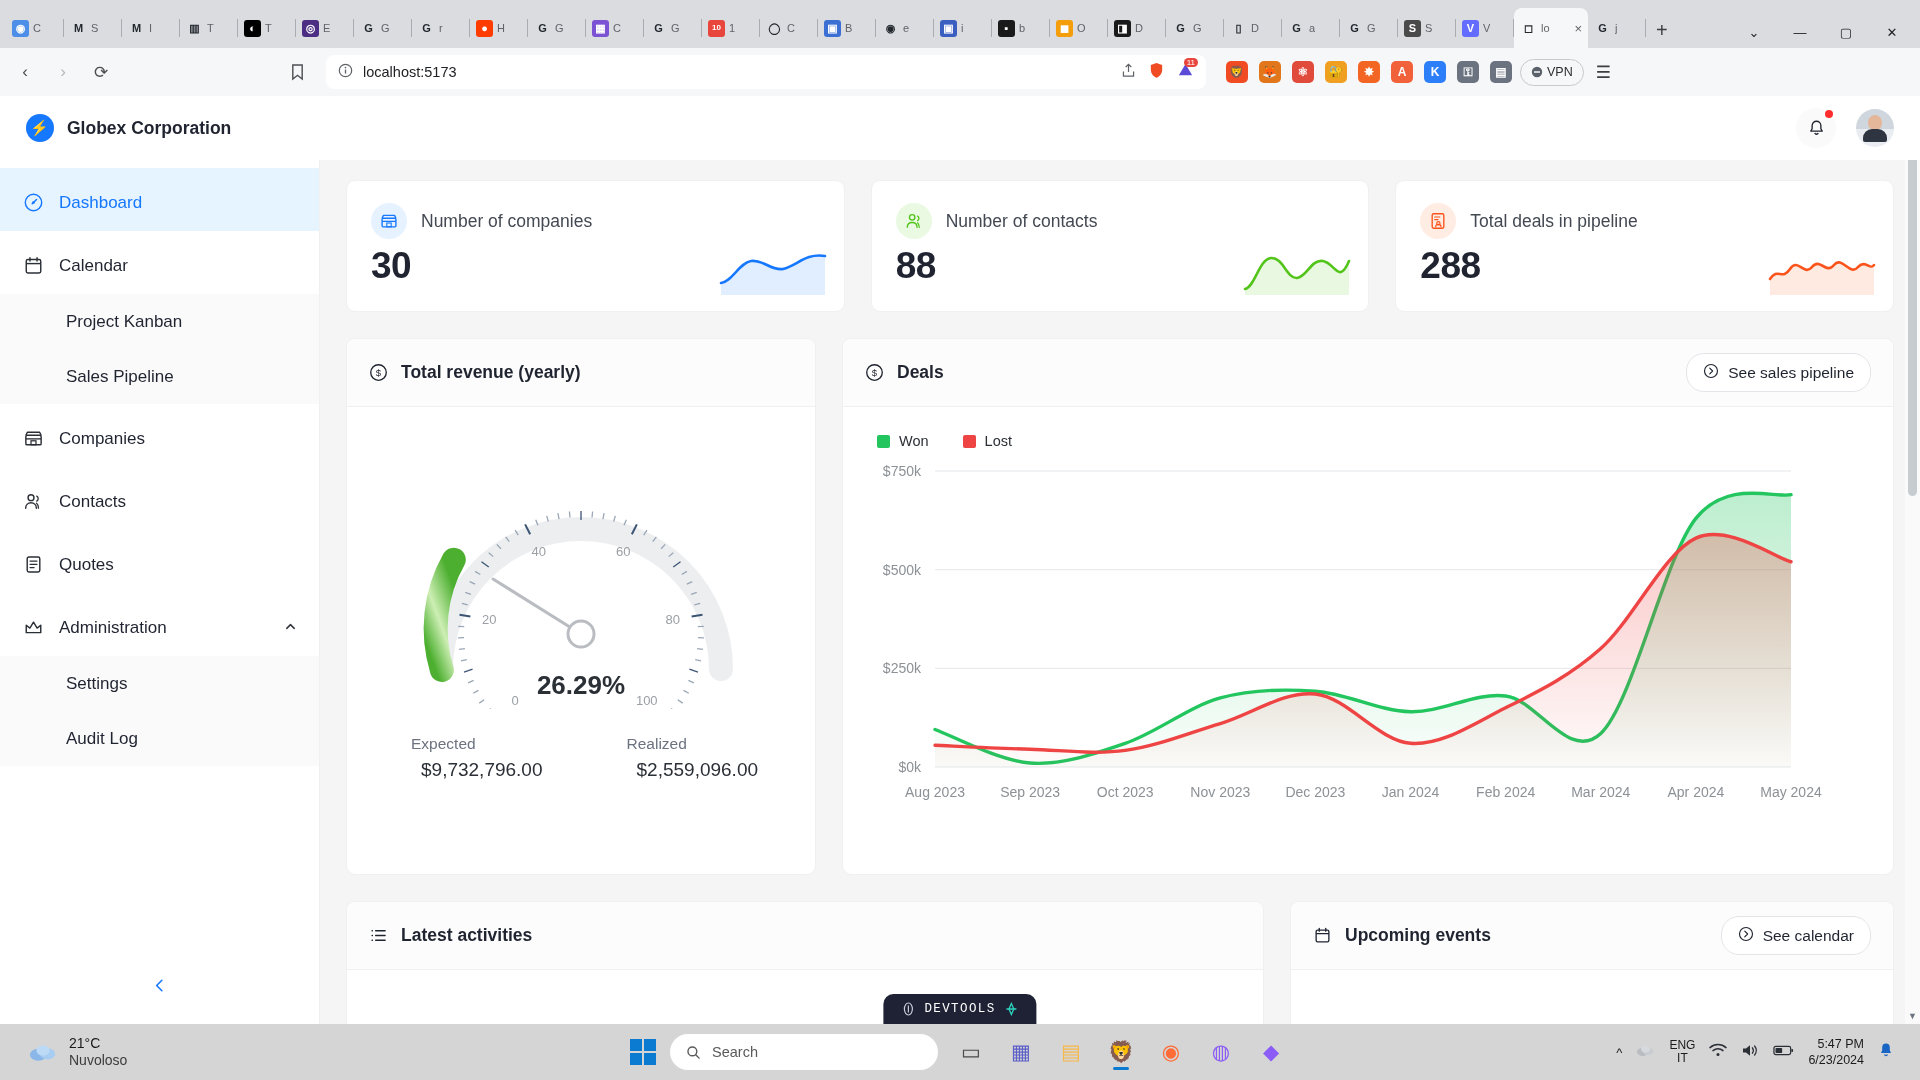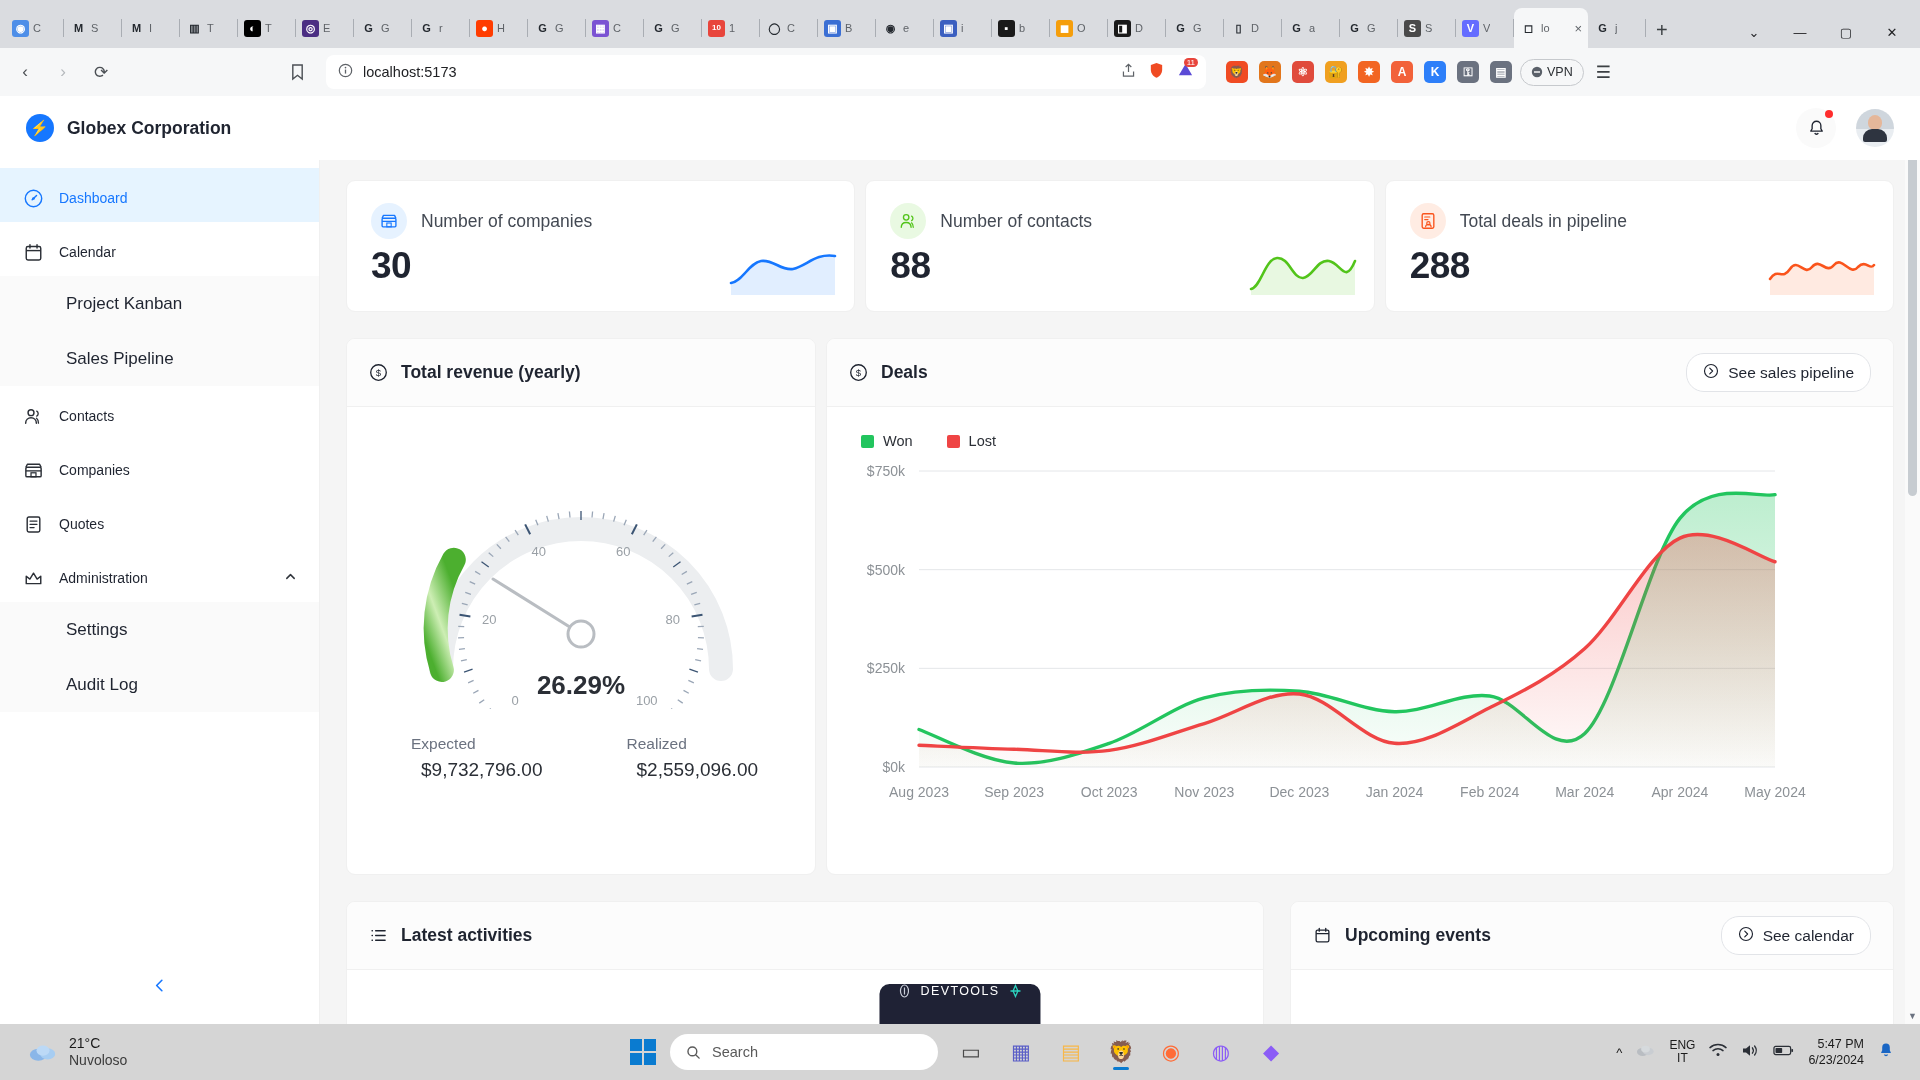--- a/index.html
+++ b/index.html
@@ -79,35 +79,35 @@
     border-radius:50% 50% 45% 45%; background:#e5b79a; }
   .avatar::after { content:""; position:absolute; left:7px; top:20px; width:24px; height:13px;
     border-radius: 9px 9px 2px 2px; background:#2e3440; }
 
   .body-area { flex: 1 1 auto; display: flex; overflow: hidden; }
 
   
   .sidebar { width: 320px; flex: 0 0 320px; background: #fff; display: flex;
     flex-direction: column; border-right: 1px solid #f0f0f0; position: relative; overflow: hidden; }
   .menu { padding-top: 8px; }
-  .mi { height: 54px; display: flex; align-items: center; gap: 15px; padding: 6px 0 0 22px;
-    font-size: 14px; color: #1f2430; position: relative; }
+  .mi { height: 63px; display: flex; align-items: center; gap: 15px; padding: 6px 0 0 22px;
+    font-size: 17px; color: #1f2430; position: relative; }
   .mi .ic { width: 22px; display: flex; justify-content: center; color: #2b2f36; }
   .mi.active { background: #e6f4ff; color: #1677ff; }
   .mi.active .ic { color: #1677ff; }
   .submenu { background: #fafafa; }
   .sub { height: 55px; display: flex; align-items: center; padding-left: 66px;
     font-size: 17px; color: #1f2430; }
   .caret { margin-left: auto; margin-right: 22px; font-size: 12px; color: #30353c; }
   .collapse-btn { position: absolute; bottom: 30px; left: 0; right: 0;
     display: flex; justify-content: center; font-size: 17px; color: #1677ff; }
 
   
   .content { flex: 1 1 auto; background: #f5f5f5; padding: 20px 26px 0 26px; overflow: hidden; }
-  .row { display: flex; gap: 10px; }
+  .row { display: flex; gap: 26px; }
   .card { background: #fff; border-radius: 9px; border: 1px solid #f0f0f0; overflow: hidden; }
 
   
   .kpi { flex: 1 1 0; height: 132px; padding: 22px 24px 0 24px; position: relative; }
   .kpi-top { display: flex; align-items: center; gap: 14px; }
   .kpi-ico { width: 36px; height: 36px; border-radius: 50%; display: flex;
     align-items: center; justify-content: center; }
   .kpi-title { font-size: 17.5px; color: #434953; }
   .kpi-val { font-size: 37px; font-weight: bold; color: #1f2430; margin-top: 6px; letter-spacing: -.5px; }
   .kpi-spark { position: absolute; right: 16px; bottom: 14px; width: 110px; height: 52px; }
@@ -133,22 +133,22 @@
   .tot-label { font-size: 15.5px; color: #6b7280; }
   .tot-val { font-size: 19px; color: #2b2f36; margin-top: 6px; margin-left: 10px; }
 
   .bottom-row { margin-top: 26px; display: flex; gap: 26px; }
   .latest-card { flex: 1 1 auto; height: 180px; }
   .events-card { width: 604px; flex: 0 0 604px; height: 180px; }
 
   .devtools {
     position: absolute; left: 50%; transform: translateX(-50%); bottom: 0;
     background: #1f2235; color: #fff; border-radius: 10px 10px 0 0;
-    height: 40px; display: flex; align-items: flex-start; gap: 9px; padding: 0 18px;
-    font-family: Liberation Sans, sans-serif; font-size: 12.5px; letter-spacing: 1.4px;
+    height: 30px; display: flex; align-items: center; gap: 9px; padding: 0 18px;
+    font-family: Liberation Mono, monospace; font-size: 12.5px; letter-spacing: 1.4px;
     z-index: 9;
   }
   .scrollbar { position: absolute; right: 0; top: 0; bottom: 0; width: 15px;
     background: #fafafa; display: flex; flex-direction: column; align-items: center;
     justify-content: space-between; font-size: 9px; color: #6b7280; padding: 3px 0; }
   .scroll-thumb { position: absolute; top: 20px; width: 9px; height: 380px;
     background: #c7ccd1; border-radius: 5px; }
 
   
   .taskbar { height: 56px; flex: 0 0 56px; background: #d5d5d5; display: flex;
@@ -410,37 +410,37 @@
                 <div class="sub">
                   <span>Project Kanban</span>
                 </div>
                 <div class="sub">
                   <span>Sales Pipeline</span>
                 </div>
               </div>
               <div class="mi">
                 <span class="ic">
                   <svg width="21" height="21" viewBox="0 0 22 22">
-                    <circle cx="8.4" cy="7" r="3.1" fill="none" stroke="currentColor" stroke-width="1.5"></circle>
-                    <path d="M2.8 18c0-3.5 2.5-5.6 5.6-5.6s5.6 2.1 5.6 5.6" fill="none" stroke="currentColor" stroke-width="1.5" stroke-linecap="round"></path>
-                    <path d="M14.4 5.4a3 3 0 010 5.2M16.2 18c0-2.4-.8-4.2-2-5.2" fill="none" stroke="currentColor" stroke-width="1.4" stroke-linecap="round"></path>
-                  </svg>
-                </span>
-                <span>Contacts</span>
-              </div>
-              <div class="mi">
-                <span class="ic">
-                  <svg width="21" height="21" viewBox="0 0 22 22">
                     <path d="M3 7.6l1.6-3.2h12.8L19 7.6" fill="none" stroke="currentColor" stroke-width="1.5" stroke-linejoin="round"></path>
                     <rect x="3" y="7.6" width="16" height="10" rx="1.2" fill="none" stroke="currentColor" stroke-width="1.5"></rect>
                     <line x1="3" y1="11.4" x2="19" y2="11.4" stroke="currentColor" stroke-width="1.4"></line>
                     <rect x="8.4" y="13.4" width="5.2" height="4.2" fill="none" stroke="currentColor" stroke-width="1.3"></rect>
                   </svg>
                 </span>
                 <span>Companies</span>
+              </div>
+              <div class="mi">
+                <span class="ic">
+                  <svg width="21" height="21" viewBox="0 0 22 22">
+                    <circle cx="8.4" cy="7" r="3.1" fill="none" stroke="currentColor" stroke-width="1.5"></circle>
+                    <path d="M2.8 18c0-3.5 2.5-5.6 5.6-5.6s5.6 2.1 5.6 5.6" fill="none" stroke="currentColor" stroke-width="1.5" stroke-linecap="round"></path>
+                    <path d="M14.4 5.4a3 3 0 010 5.2M16.2 18c0-2.4-.8-4.2-2-5.2" fill="none" stroke="currentColor" stroke-width="1.4" stroke-linecap="round"></path>
+                  </svg>
+                </span>
+                <span>Contacts</span>
               </div>
               <div class="mi">
                 <span class="ic">
                   <svg width="21" height="21" viewBox="0 0 22 22">
                     <rect x="4.4" y="3.2" width="13.2" height="15.6" rx="1.7" fill="none" stroke="currentColor" stroke-width="1.5"></rect>
                     <line x1="7.4" y1="7.4" x2="14.6" y2="7.4" stroke="currentColor" stroke-width="1.4" stroke-linecap="round"></line>
                     <line x1="7.4" y1="10.8" x2="14.6" y2="10.8" stroke="currentColor" stroke-width="1.4" stroke-linecap="round"></line>
                     <line x1="7.4" y1="14.2" x2="11.6" y2="14.2" stroke="currentColor" stroke-width="1.4" stroke-linecap="round"></line>
                   </svg>
                 </span>

